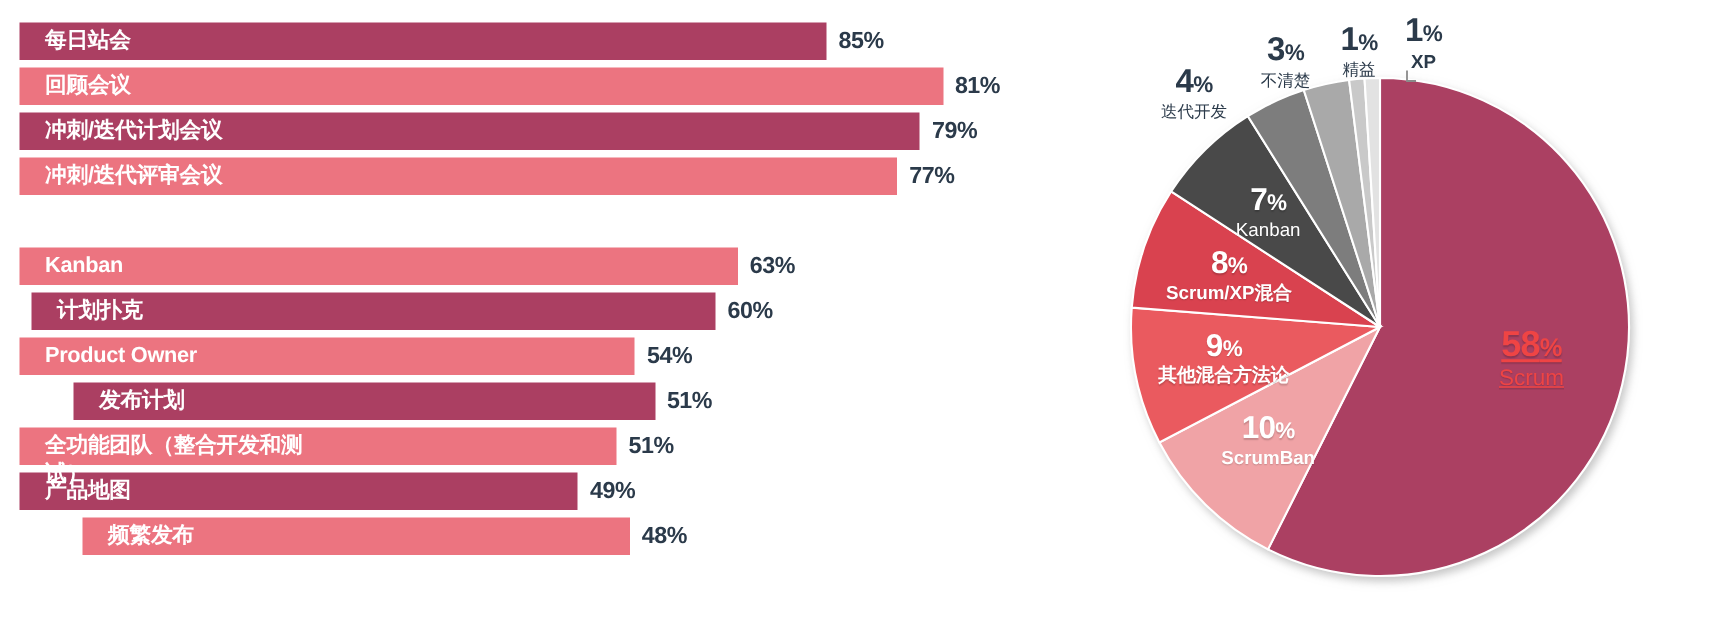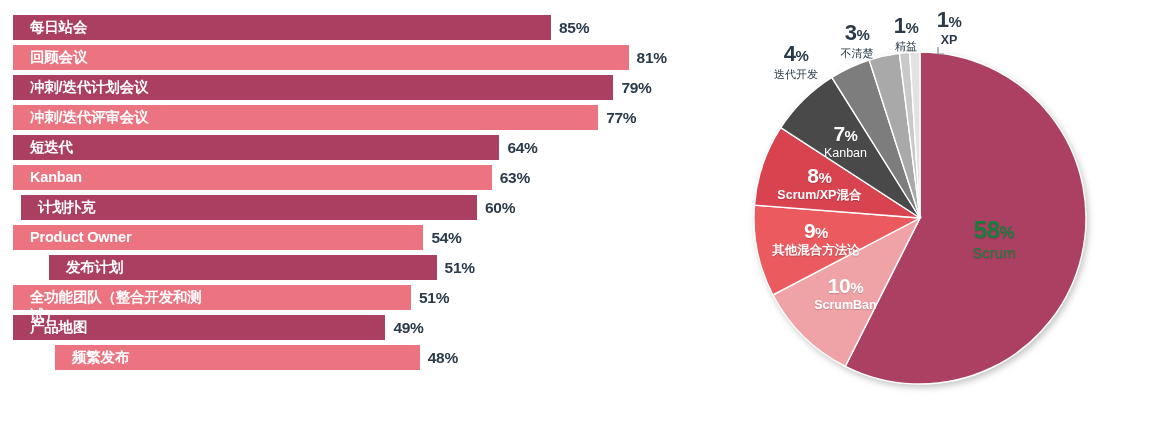--- a/index.html
+++ b/index.html
@@ -142,26 +142,20 @@
       <div class="bar-rect" style="width: 600.4px; background: rgb(171, 63, 98);">
         <span class="bar-label">冲刺/迭代计划会议</span>
       </div>
       <span class="bar-value">79%</span>
     </div>
     <div class="bar-row" style="top: 105px;">
       <div class="bar-rect" style="width: 585.2px; background: rgb(236, 116, 128);">
         <span class="bar-label">冲刺/迭代评审会议</span>
       </div>
       <span class="bar-value">77%</span>
-    </div>
-    <div class="bar-row" style="top: 135px;">
-      <div class="bar-rect" style="width: 486.4px; background: rgb(171, 63, 98);">
-        <span class="bar-label">短迭代</span>
-      </div>
-      <span class="bar-value">64%</span>
     </div>
     <div class="bar-row" style="top: 165px;">
       <div class="bar-rect" style="width: 478.8px; background: rgb(236, 116, 128);">
         <span class="bar-label">Kanban</span>
       </div>
       <span class="bar-value">63%</span>
     </div>
     <div class="bar-row" style="top: 195px; padding-left: 8px;">
       <div class="bar-rect" style="width: 456px; background: rgb(171, 63, 98);">
         <span class="bar-label">计划扑克</span>
@@ -217,21 +211,21 @@
         <path d="M 220 218 L 131.84 77.35 A 166 166 0 0 1 169.19 59.97 Z" fill="#7d7d7d" stroke="#ffffff" stroke-width="1.4"></path>
         <path d="M 220 218 L 169.19 59.97 A 166 166 0 0 1 199.40 53.28 Z" fill="#a9a9a9" stroke="#ffffff" stroke-width="1.4"></path>
         <path d="M 220 218 L 199.40 53.28 A 166 166 0 0 1 209.68 52.32 Z" fill="#c9c9c9" stroke="#ffffff" stroke-width="1.4"></path>
         <path d="M 220 218 L 209.68 52.32 A 166 166 0 0 1 220.00 52.00 Z" fill="#e2e2e2" stroke="#ffffff" stroke-width="1.4"></path>
       </g>
     <g id="pie-leaders">
         <path d="M 238 47 L 238 54 L 244 54" stroke="#8a8a8a" stroke-width="1.2" fill="none"></path>
       </g>
   </svg>
   <div id="pie-labels">
-      <div class="pie-inlabel big" style="left: 294px; top: 239.49px; color: #15803d;">
+      <div class="pie-inlabel big" style="left: 321px; top: 239.49px; color: #ef4444; text-decoration: underline;">
         <span class="pct">58<span class="sym">%</span></span>
         <span class="nm">Scrum</span>
       </div>
       <div class="pie-inlabel" style="left: 145.463px; top: 293.705px; color: rgb(255, 255, 255); text-align: center;">
         <span class="pct">10<span class="sym">%</span></span>
         <span class="nm">ScrumBan</span>
       </div>
       <div class="pie-inlabel" style="left: 115.924px; top: 239.334px; color: rgb(255, 255, 255);">
         <span class="pct">9<span class="sym">%</span></span>
         <span class="nm">其他混合方法论</span>

